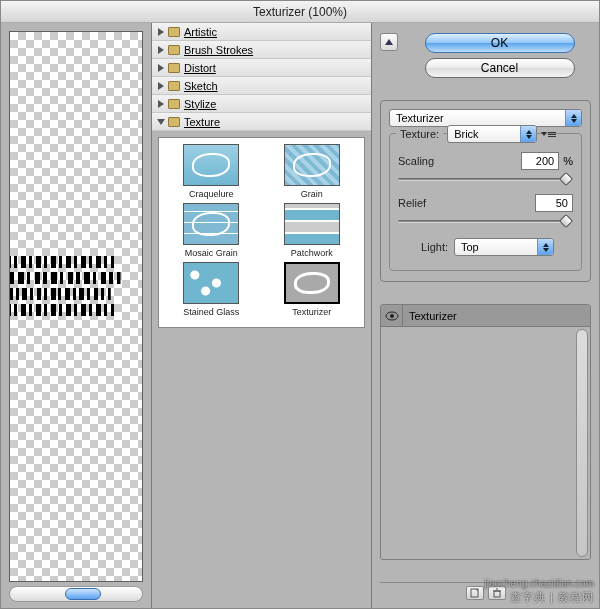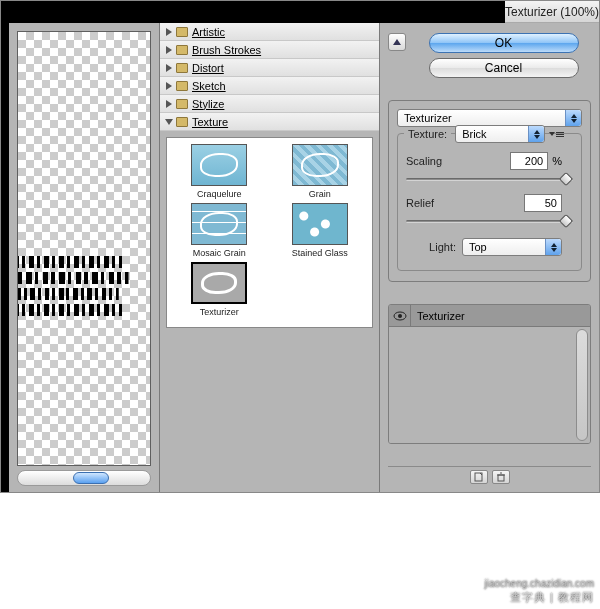--- a/index.html
+++ b/index.html
@@ -1,17 +1,17 @@
 <!DOCTYPE html>
 <html><head>
 <meta charset="utf-8">
 <style>
   * { box-sizing: border-box; margin: 0; padding: 0; font-family: "Lucida Grande", Arial, sans-serif; font-size: 11px; }
   body { background: #fff; width: 600px; height: 609px; overflow: hidden; position: relative; }
-  .window { width: 600px; height: 493px; border: 1px solid #888; background: #000000; display: flex; flex-direction: column; align-items: flex-end; }
+  .window { width: 600px; height: 609px; border: 1px solid #888; background: #f97316; display: flex; flex-direction: column; }
   .titlebar { height: 22px; background: linear-gradient(#f4f4f4,#d6d6d6); border-bottom: 1px solid #aaa; text-align: center; line-height: 22px; font-size: 12px; color: #222; }
   .body { flex: 1; display: flex; background: #b5b5b5; }
   .col { background: #b5b5b5; position: relative; }
   .preview-col { width: 150px; display:flex; flex-direction:column; }
   .gallery-col { width: 220px; border-left: 1px solid #7a7a7a; display:flex; flex-direction:column;}
   .settings-col { flex: 1; border-left: 1px solid #7a7a7a; display:flex; flex-direction:column; padding:10px 8px 6px 8px; gap:22px;}
   .panel-wrap { background:#fff; margin:8px 8px 4px 8px; flex:1; border:1px solid #5f5f5f; position:relative; overflow:hidden;}
   .checker { position:absolute; inset:0;
     background-image:
       linear-gradient(45deg,#ccc 25%,transparent 25%),
@@ -66,21 +66,21 @@
   .group { background:#b5b5b5; border:1px solid #7d7d7d; border-radius:4px; padding:8px 8px 10px 8px;}
   .select-row { display:flex; align-items:center; gap:6px; margin-bottom:6px;}
   .label { color:#222;}
   .aqua-select { flex:1; height:18px; background:linear-gradient(#fff,#eee); border:1px solid #7d7d7d; border-radius:3px; display:flex; align-items:center; padding:0 18px 0 6px; position:relative;}
   .aqua-select .end { position:absolute; right:0; top:0; bottom:0; width:16px; background:linear-gradient(#bcdafd,#5fa2ec); border-left:1px solid #6a90c4; border-radius:0 3px 3px 0; display:flex; flex-direction:column; align-items:center; justify-content:center; gap:1px;}
   .arr-up {width:0;height:0;border-left:3px solid transparent;border-right:3px solid transparent;border-bottom:4px solid #123;}
   .arr-dn {width:0;height:0;border-left:3px solid transparent;border-right:3px solid transparent;border-top:4px solid #123;}
   .fieldset { border:1px solid #8a8a8a; border-radius:4px; padding:10px 8px 12px 8px; position:relative; margin-top:4px;}
   .legend-row { position:absolute; top:-9px; left:6px; right:6px; display:flex; align-items:center; gap:4px; background:transparent;}
   .legend-row .lg-txt { background:#b5b5b5; padding:0 4px;}
-  .ctl-row { display:flex; align-items:center; margin:8px 11px 2px 0;}
+  .ctl-row { display:flex; align-items:center; margin:8px 0 2px 0;}
   .ctl-row .label { flex:0 0 70px;}
   .num-input { width:38px; height:18px; background:#fff; border:1px solid #777; padding:0 4px; text-align:right;}
   .pct { margin-left:4px;}
   .slider { height:14px; position:relative; margin:2px 0 4px 0;}
   .slider .track { position:absolute; left:0; right:0; top:6px; height:3px; background:#8d8d8d; border-top:1px solid #6a6a6a; border-bottom:1px solid #d4d4d4; border-radius:2px;}
   .slider .knob { position:absolute; top:2px; width:10px; height:10px; background:linear-gradient(#fff,#c9c9c9); border:1px solid #5b5b5b; border-radius:2px; transform:rotate(45deg);}
   .cb-row { display:flex; align-items:center; gap:6px; margin-top:8px;}
   .cb { width:13px;height:13px;background:#fff;border:1px solid #6a6a6a;border-radius:2px;}
   .layers { flex:1; background:#b5b5b5; border:1px solid #7d7d7d; border-radius:3px; display:flex; flex-direction:column; overflow:hidden;}
   .layer-row { display:flex; align-items:center; height:22px; background:#999; border-bottom:1px solid #7a7a7a;}
@@ -159,20 +159,24 @@
             </div>
             <div class="thumb-cell">
               <div class="thumb-box tx-gra"></div>
               <div class="thumb-label">Grain</div>
             </div>
             <div class="thumb-cell">
               <div class="thumb-box tx-mos"></div>
               <div class="thumb-label">Mosaic Grain</div>
             </div>
             <div class="thumb-cell">
+              <div class="thumb-box tx-pat"></div>
+              <div class="thumb-label">Patchwork</div>
+            </div>
+            <div class="thumb-cell">
               <div class="thumb-box tx-sta"></div>
               <div class="thumb-label">Stained Glass</div>
             </div>
             <div class="thumb-cell">
               <div class="thumb-box tx-tex sel"></div>
               <div class="thumb-label">Texturizer</div>
             </div>
           </div>
       </div>
     </div>

